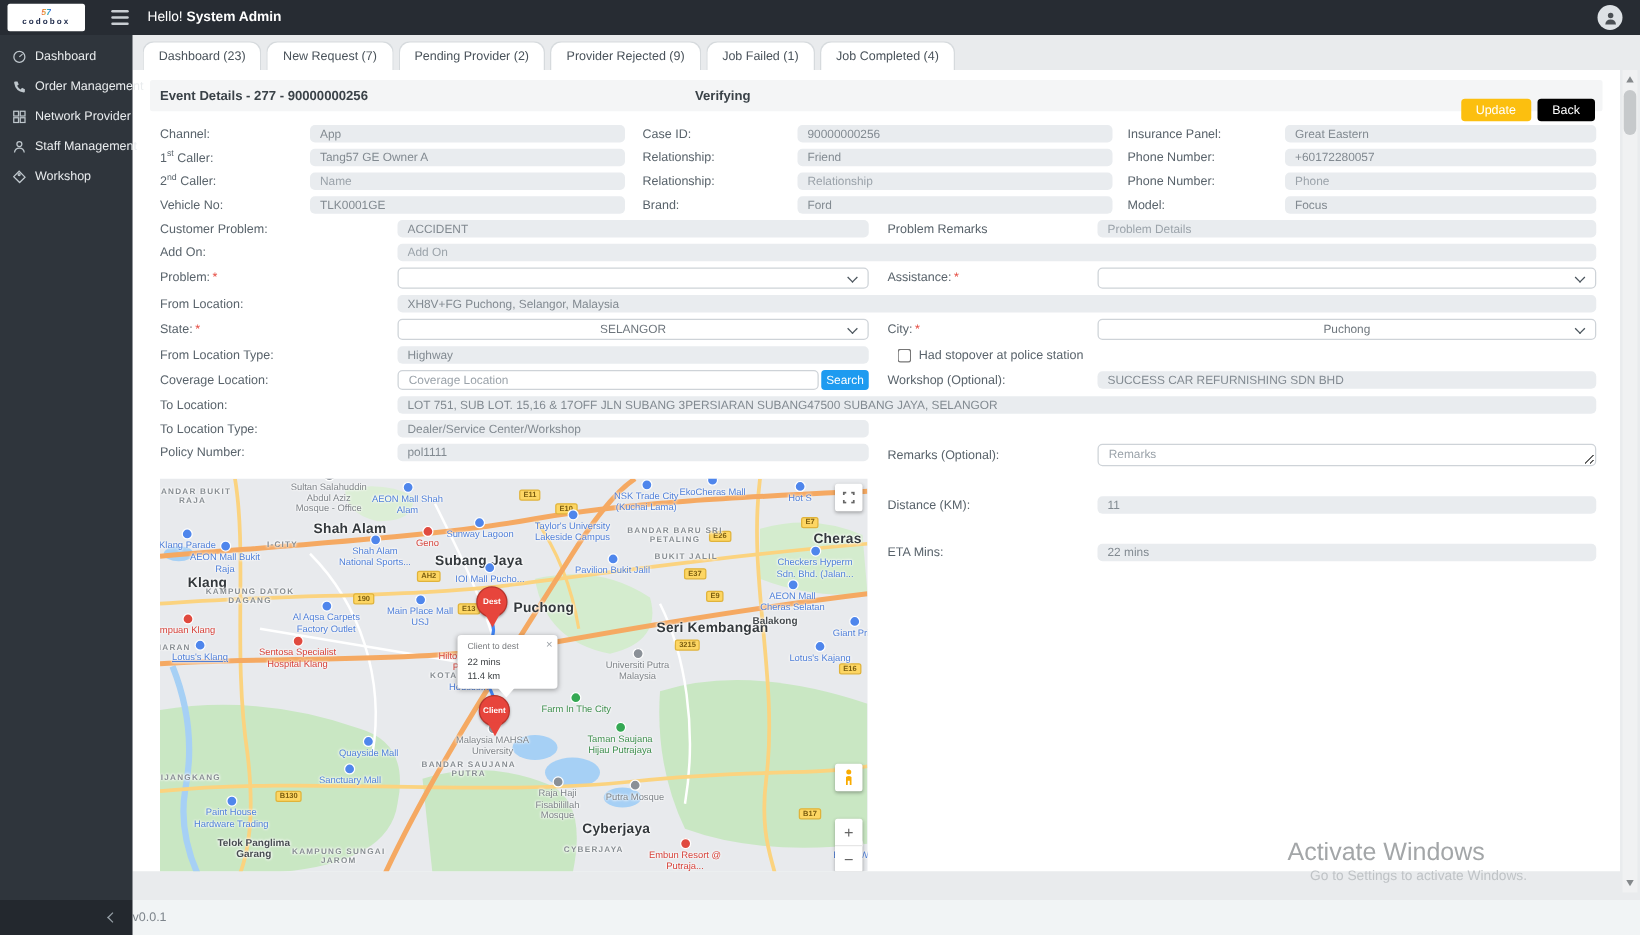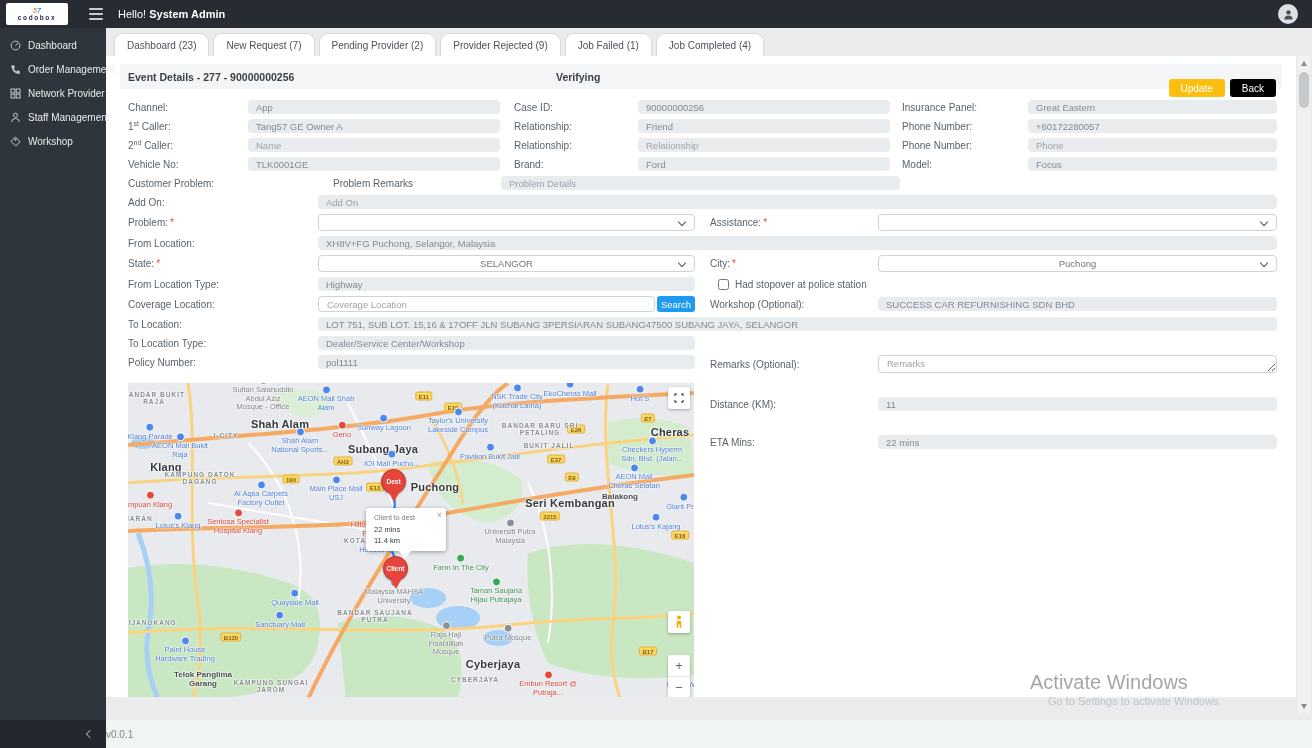--- a/index.html
+++ b/index.html
@@ -255,20 +255,21 @@
         <span class="g14"></span>
         <span class="lab w124">Brand:</span>
         <input class="fld f252" readonly="" value="Ford" style="">
         <span class="g12"></span>
         <span class="lab w126">Model:</span>
         <input class="fld f249" readonly="" value="Focus" style="">
       </div>
 
       <div class="row">
         <span class="lab w190">Customer Problem:</span>
+        <input class="fld f377" readonly="" value="ACCIDENT" style="">
         <span class="g15"></span>
         <span class="lab w168">Problem Remarks</span>
         <input class="fld f399" placeholder="Problem Details" style="">
       </div>
 
       <div class="row">
         <span class="lab w190">Add On:</span>
         <input class="fld fFull" placeholder="Add On" style="">
       </div>
 
@@ -396,21 +397,21 @@
                 <div class="mlabel district" style="left: 143px; top: 303px;">KAMPUNG SUNGAI JAROM</div>
                 <div class="mlabel district" style="left: 10px; top: 136px;">MARAN</div>
                 <div class="mlabel poi" style="left: 198px; top: 16px;">AEON Mall Shah Alam</div>
                 <div class="mlabel poi" style="left: 256px; top: 40px;">Sunway Lagoon</div>
                 <div class="mlabel poi" style="left: 22px; top: 49px;">Klang Parade</div>
                 <div class="mlabel poi" style="left: 52px; top: 63px;">AEON Mall Bukit Raja</div>
                 <div class="mlabel poi" style="left: 172px; top: 58px;">Shah Alam National Sports...</div>
                 <div class="mlabel poi" style="left: 264px; top: 76px;">IOI Mall Pucho...</div>
                 <div class="mlabel poi" style="left: 133px; top: 111px;">Al Aqsa Carpets Factory Outlet</div>
                 <div class="mlabel poi" style="left: 208px; top: 106px;">Main Place Mall USJ</div>
-                <div class="mlabel poi" style="left: 50px; top: 138px;">Lotus's Klang</div>
+                <div class="mlabel poi" style="left: 32px; top: 138px; text-decoration: underline;">Lotus's Klang</div>
                 <div class="mlabel poi" style="left: 367px; top: 14px; margin-left: 22px;">NSK Trade City (Kuchai Lama)</div>
                 <div class="mlabel poi" style="left: 442px; top: 6px;">EkoCheras Mall</div>
                 <div class="mlabel poi" style="left: 512px; top: 11px;">Hot S</div>
                 <div class="mlabel poi" style="left: 330px; top: 38px;">Taylor's University Lakeside Campus</div>
                 <div class="mlabel poi" style="left: 362px; top: 69px;">Pavilion Bukit Jalil</div>
                 <div class="mlabel poi" style="left: 524px; top: 67px;">Checkers Hyperm Sdn. Bhd. (Jalan...</div>
                 <div class="mlabel poi" style="left: 506px; top: 94px;">AEON Mall Cheras Selatan</div>
                 <div class="mlabel poi" style="left: 556px; top: 119px;">Giant Pri...</div>
                 <div class="mlabel poi" style="left: 528px; top: 139px;">Lotus's Kajang</div>
                 <div class="mlabel poi" style="left: 167px; top: 215px;">Quayside Mall</div>

